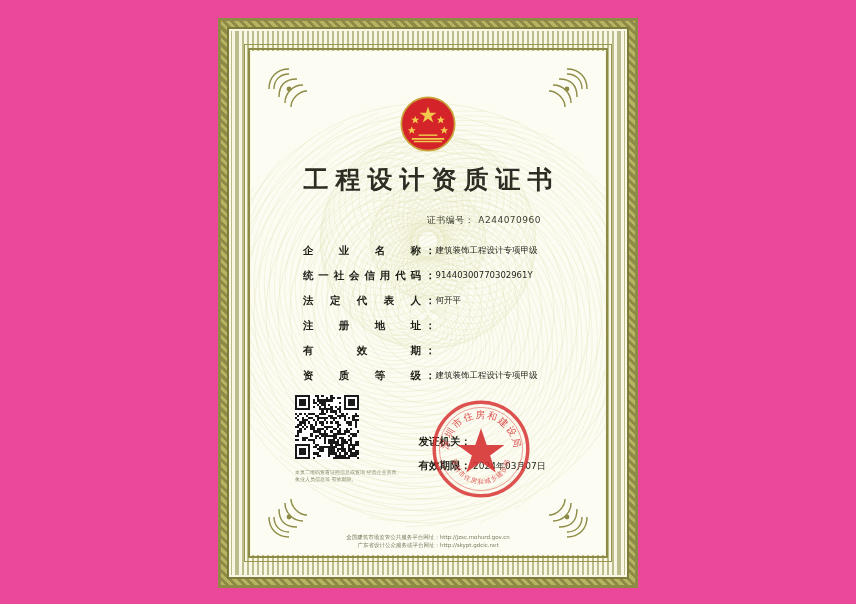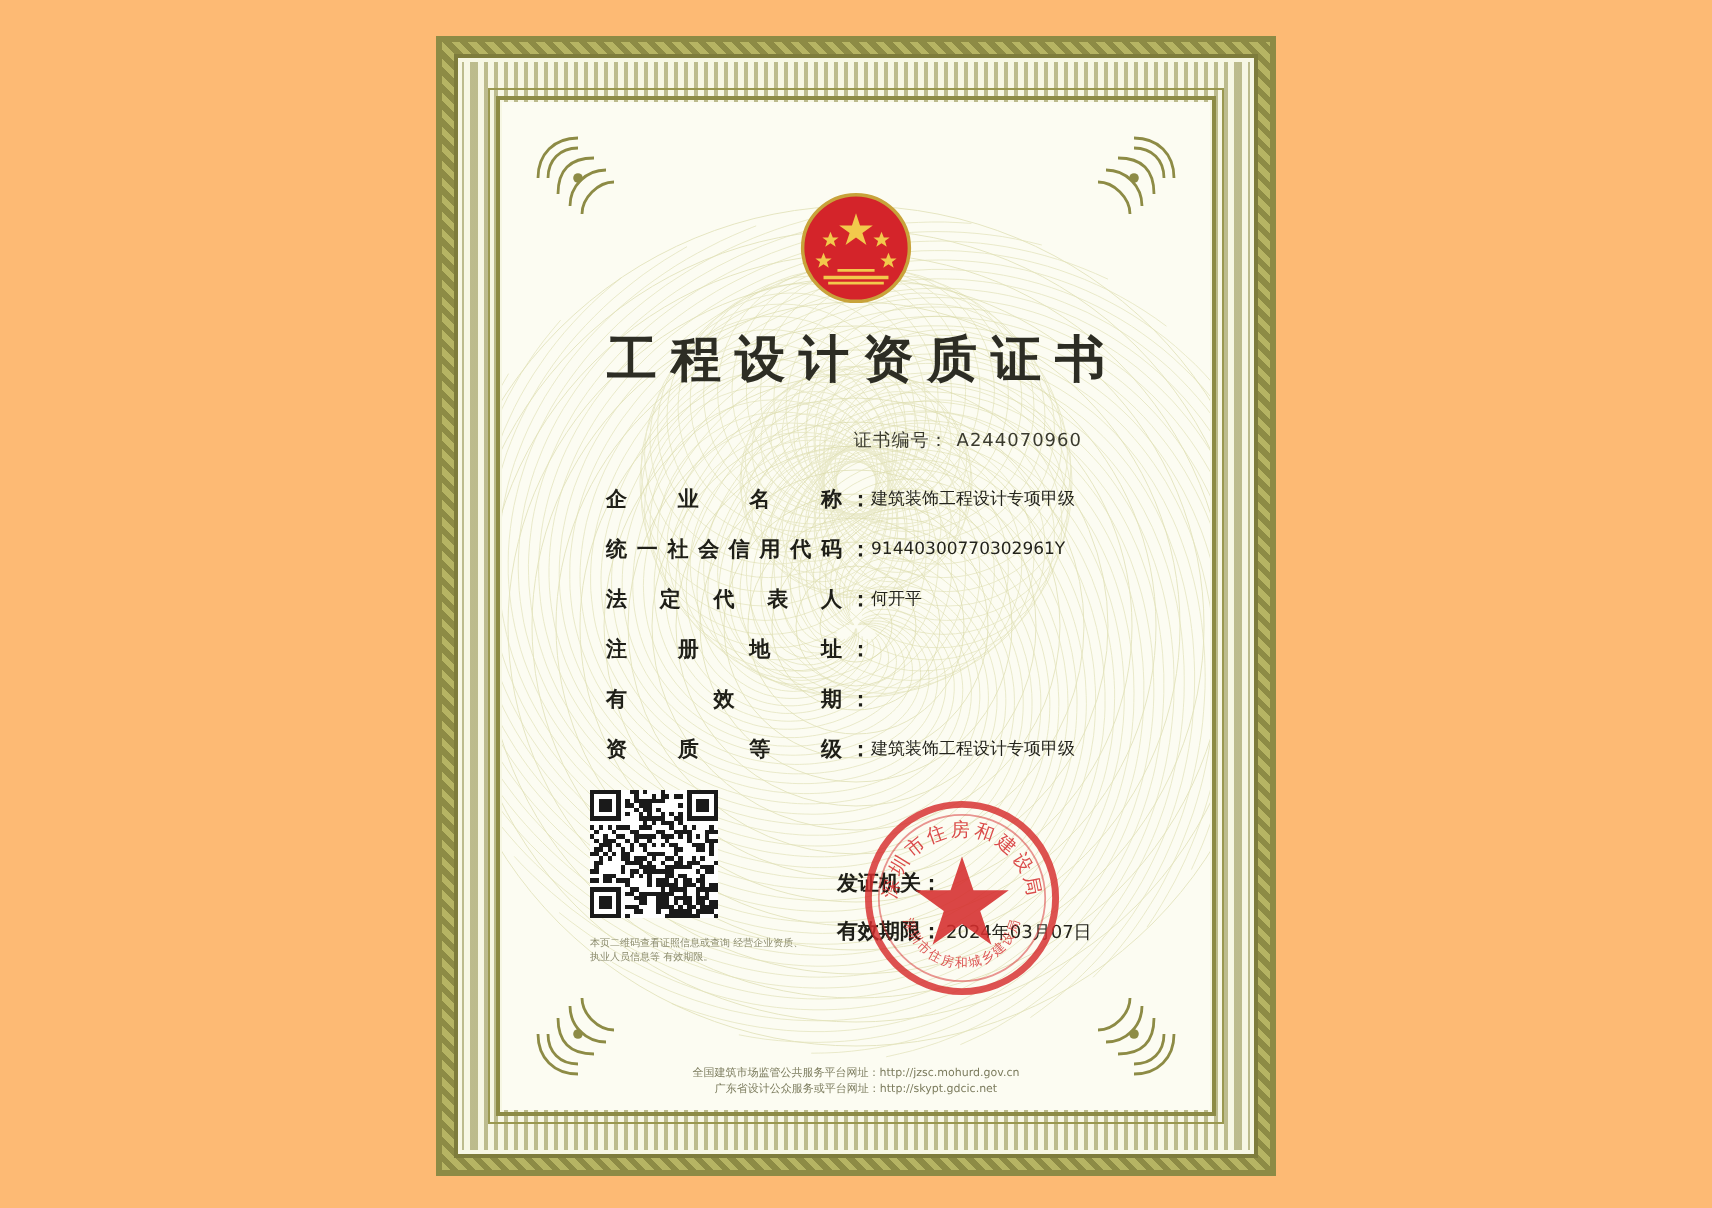--- a/index.html
+++ b/index.html
@@ -12,21 +12,21 @@
     height: 604px;
     overflow: hidden;
     font-family: "DejaVu Sans", "Liberation Sans", sans-serif;
   }
 
   
   .page {
     position: relative;
     width: 856px;
     height: 604px;
-    background: #fdba74;
+    background: #ec4899;
   }
 
   .cert {
     position: absolute;
     left: 218px;
     top: 18px;
     width: 420px;
     height: 570px;
     background: #fbfbf0;
     overflow: hidden;

